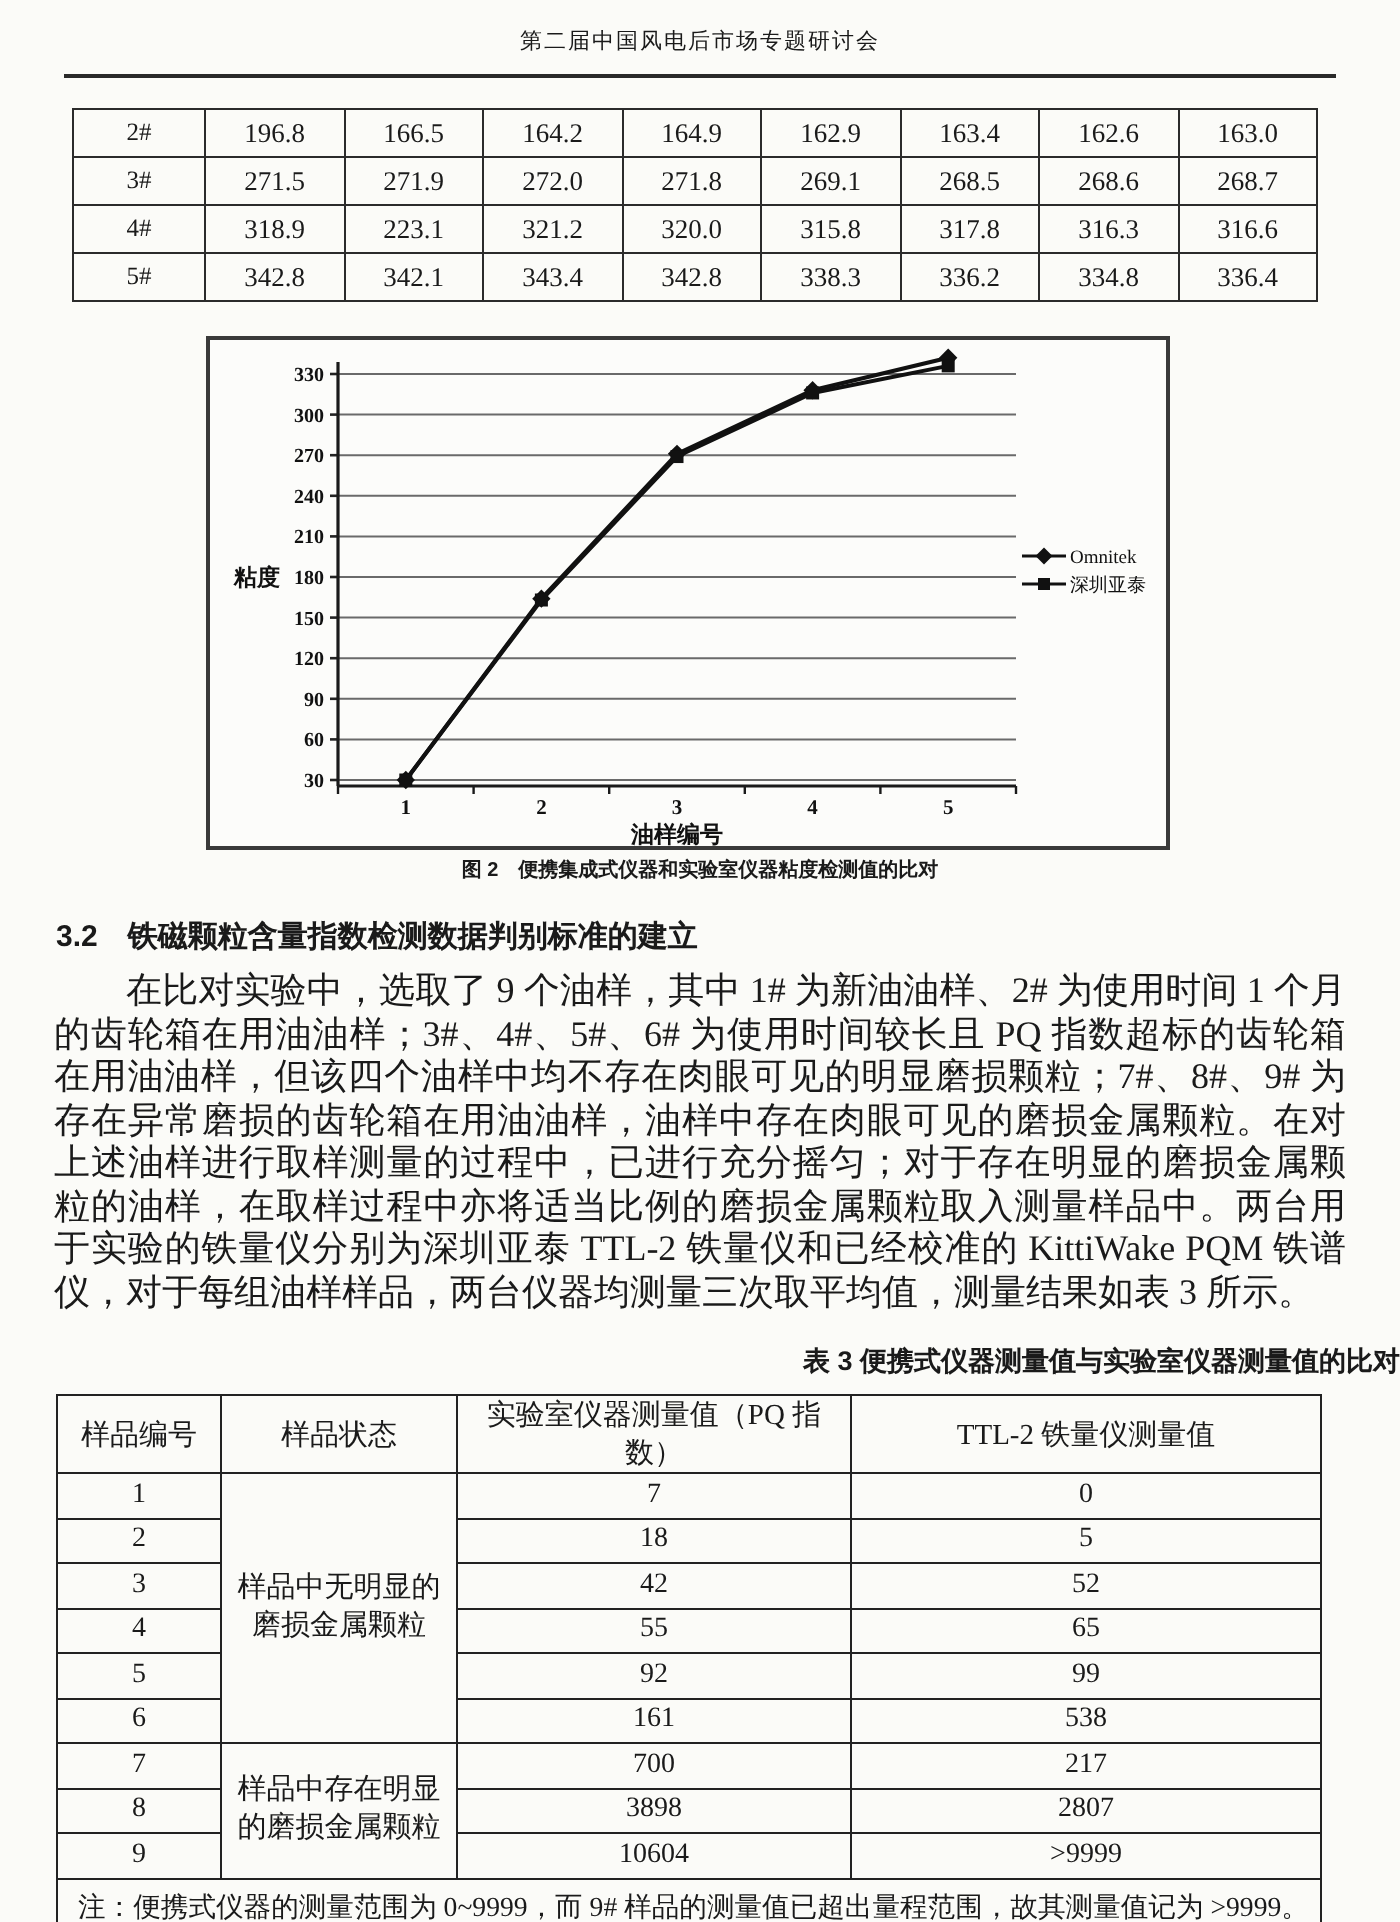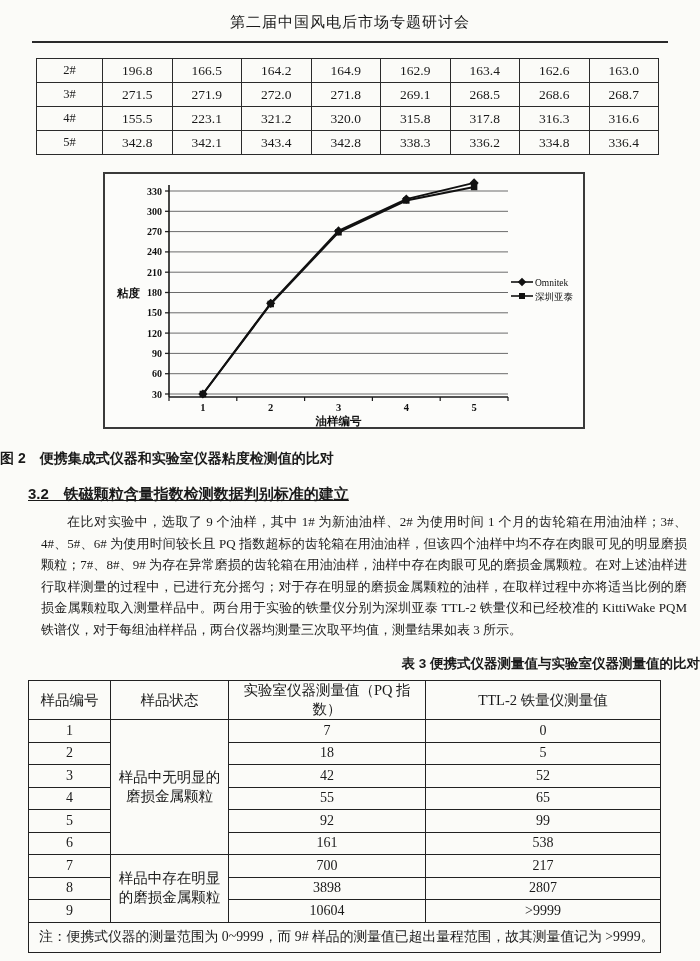--- a/index.html
+++ b/index.html
@@ -6,21 +6,21 @@
   body{
     width:700px;height:961px;
     background:#fbfbf8;
     font-family:"Liberation Serif","DejaVu Serif",serif;
     color:#1a1a1a;
     position:relative;
     overflow:hidden;
   }
   .page-title{
     text-align:center;
-    font-size:15px;
+    font-size:11px;
     padding-top:13px;
     letter-spacing:1px;
   }
   .header-rule{
     width:636px;
     margin:9px auto 0 auto;
     border:0;
     border-top:2px solid #2a2a2a;
     height:0;
   }
@@ -41,36 +41,36 @@
   .t1 td.rowlabel{font-size:12.5px;}
   
   .chart-box{
     margin:17px 0 0 103px;
     width:482px;height:257px;
     border:2px solid #3a3a3a;
     background:#fcfcfa;
     box-sizing:border-box;
   }
   .fig-caption{
+    text-align:center;
     font-family:"Liberation Sans","DejaVu Sans",sans-serif;
     font-weight:bold;
-    font-size:14px;
-    margin-top:21px;
+    font-size:10px;
+    margin-top:3px;
   }
   .sec-heading{
     font-family:"Liberation Sans","DejaVu Sans",sans-serif;
     font-weight:bold;
     font-size:15px;
     margin:17px 0 0 28px;
-    text-decoration:underline;
   }
   .body-para{
     width:646px;
-    margin:7px 0 0 41px;
-    font-size:13px;
+    margin:7px 0 0 27px;
+    font-size:18px;
     line-height:21.5px;
     text-align:justify;
     text-indent:2em;
   }
   .t3-caption{
     text-align:right;
     font-family:"Liberation Sans","DejaVu Sans",sans-serif;
     font-weight:bold;
     font-size:13.5px;
     margin-top:15px;
@@ -126,21 +126,21 @@
         <td>271.9</td>
         <td>272.0</td>
         <td>271.8</td>
         <td>269.1</td>
         <td>268.5</td>
         <td>268.6</td>
         <td>268.7</td>
       </tr>
       <tr>
         <td class="rowlabel" style="width: 65px;">4#</td>
-        <td>155.5</td>
+        <td>318.9</td>
         <td>223.1</td>
         <td>321.2</td>
         <td>320.0</td>
         <td>315.8</td>
         <td>317.8</td>
         <td>316.3</td>
         <td>316.6</td>
       </tr>
       <tr>
         <td class="rowlabel" style="width: 65px;">5#</td>

